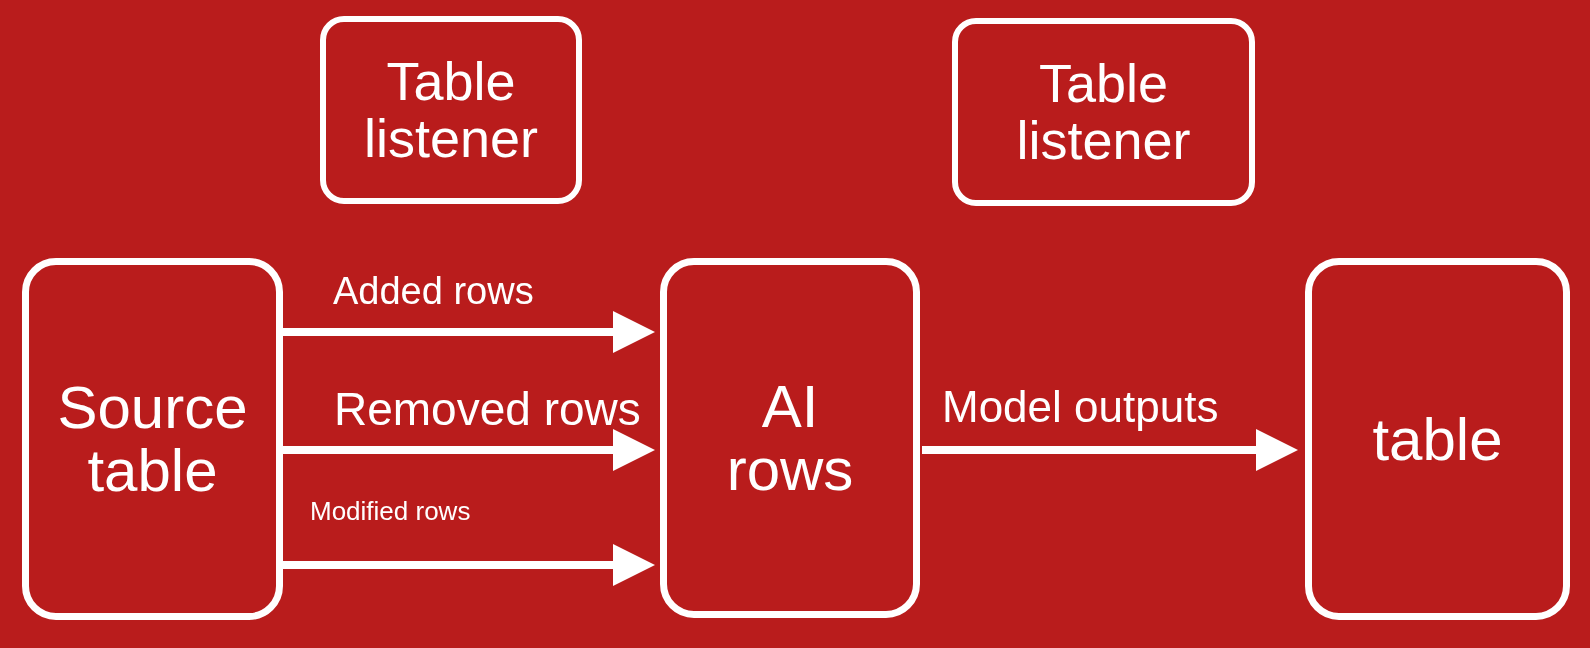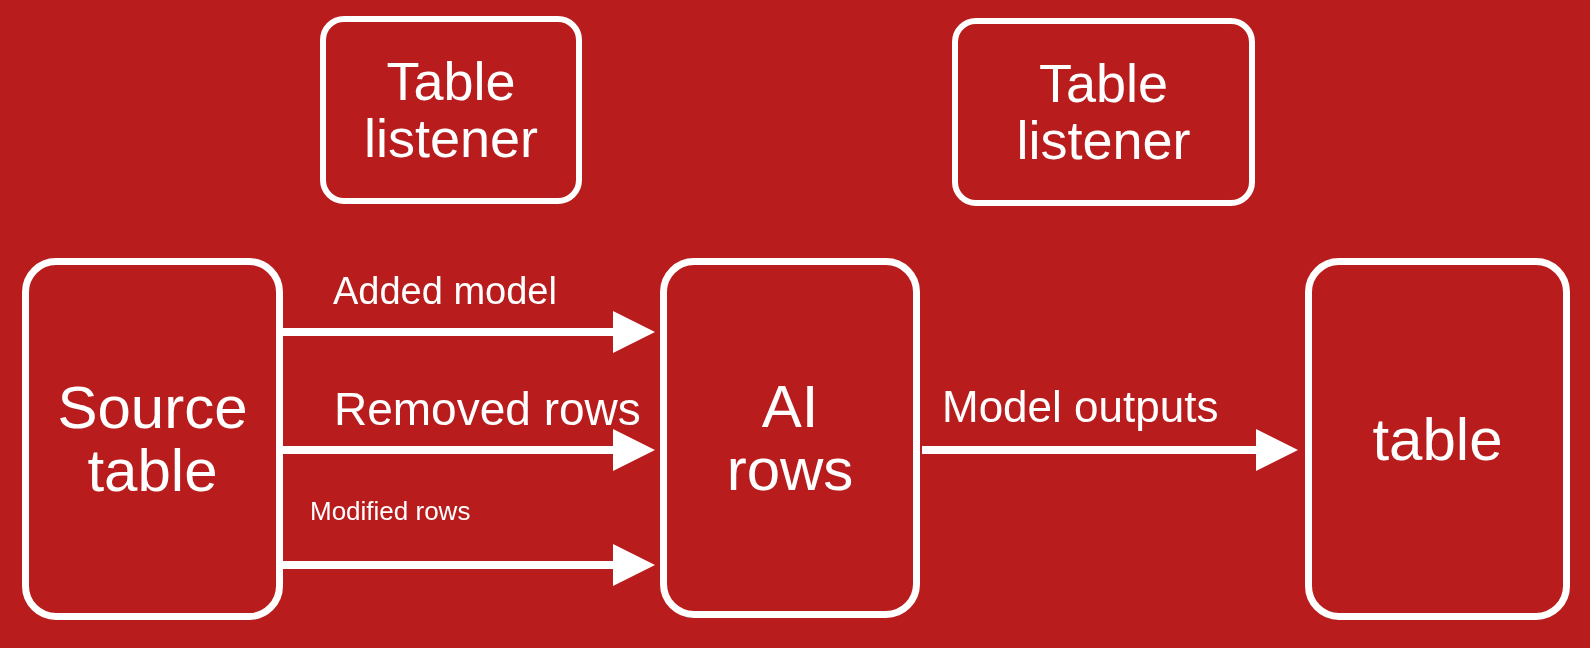--- a/index.html
+++ b/index.html
@@ -131,21 +131,21 @@
   </div>
 
   <div class="node big" id="node-result-table">
     <span class="line2">table</span>
   </div>
 
   <div class="arrow" id="arrow-added-rows">
     <div class="shaft"></div>
     <div class="head"></div>
   </div>
-  <div class="edge-label" id="label-added-rows">Added model</div>
+  <div class="edge-label" id="label-added-rows">Added rows</div>
 
   <div class="arrow" id="arrow-removed-rows">
     <div class="shaft"></div>
     <div class="head"></div>
   </div>
   <div class="edge-label" id="label-removed-rows">Removed rows</div>
 
   <div class="arrow" id="arrow-modified-rows">
     <div class="shaft"></div>
     <div class="head"></div>

